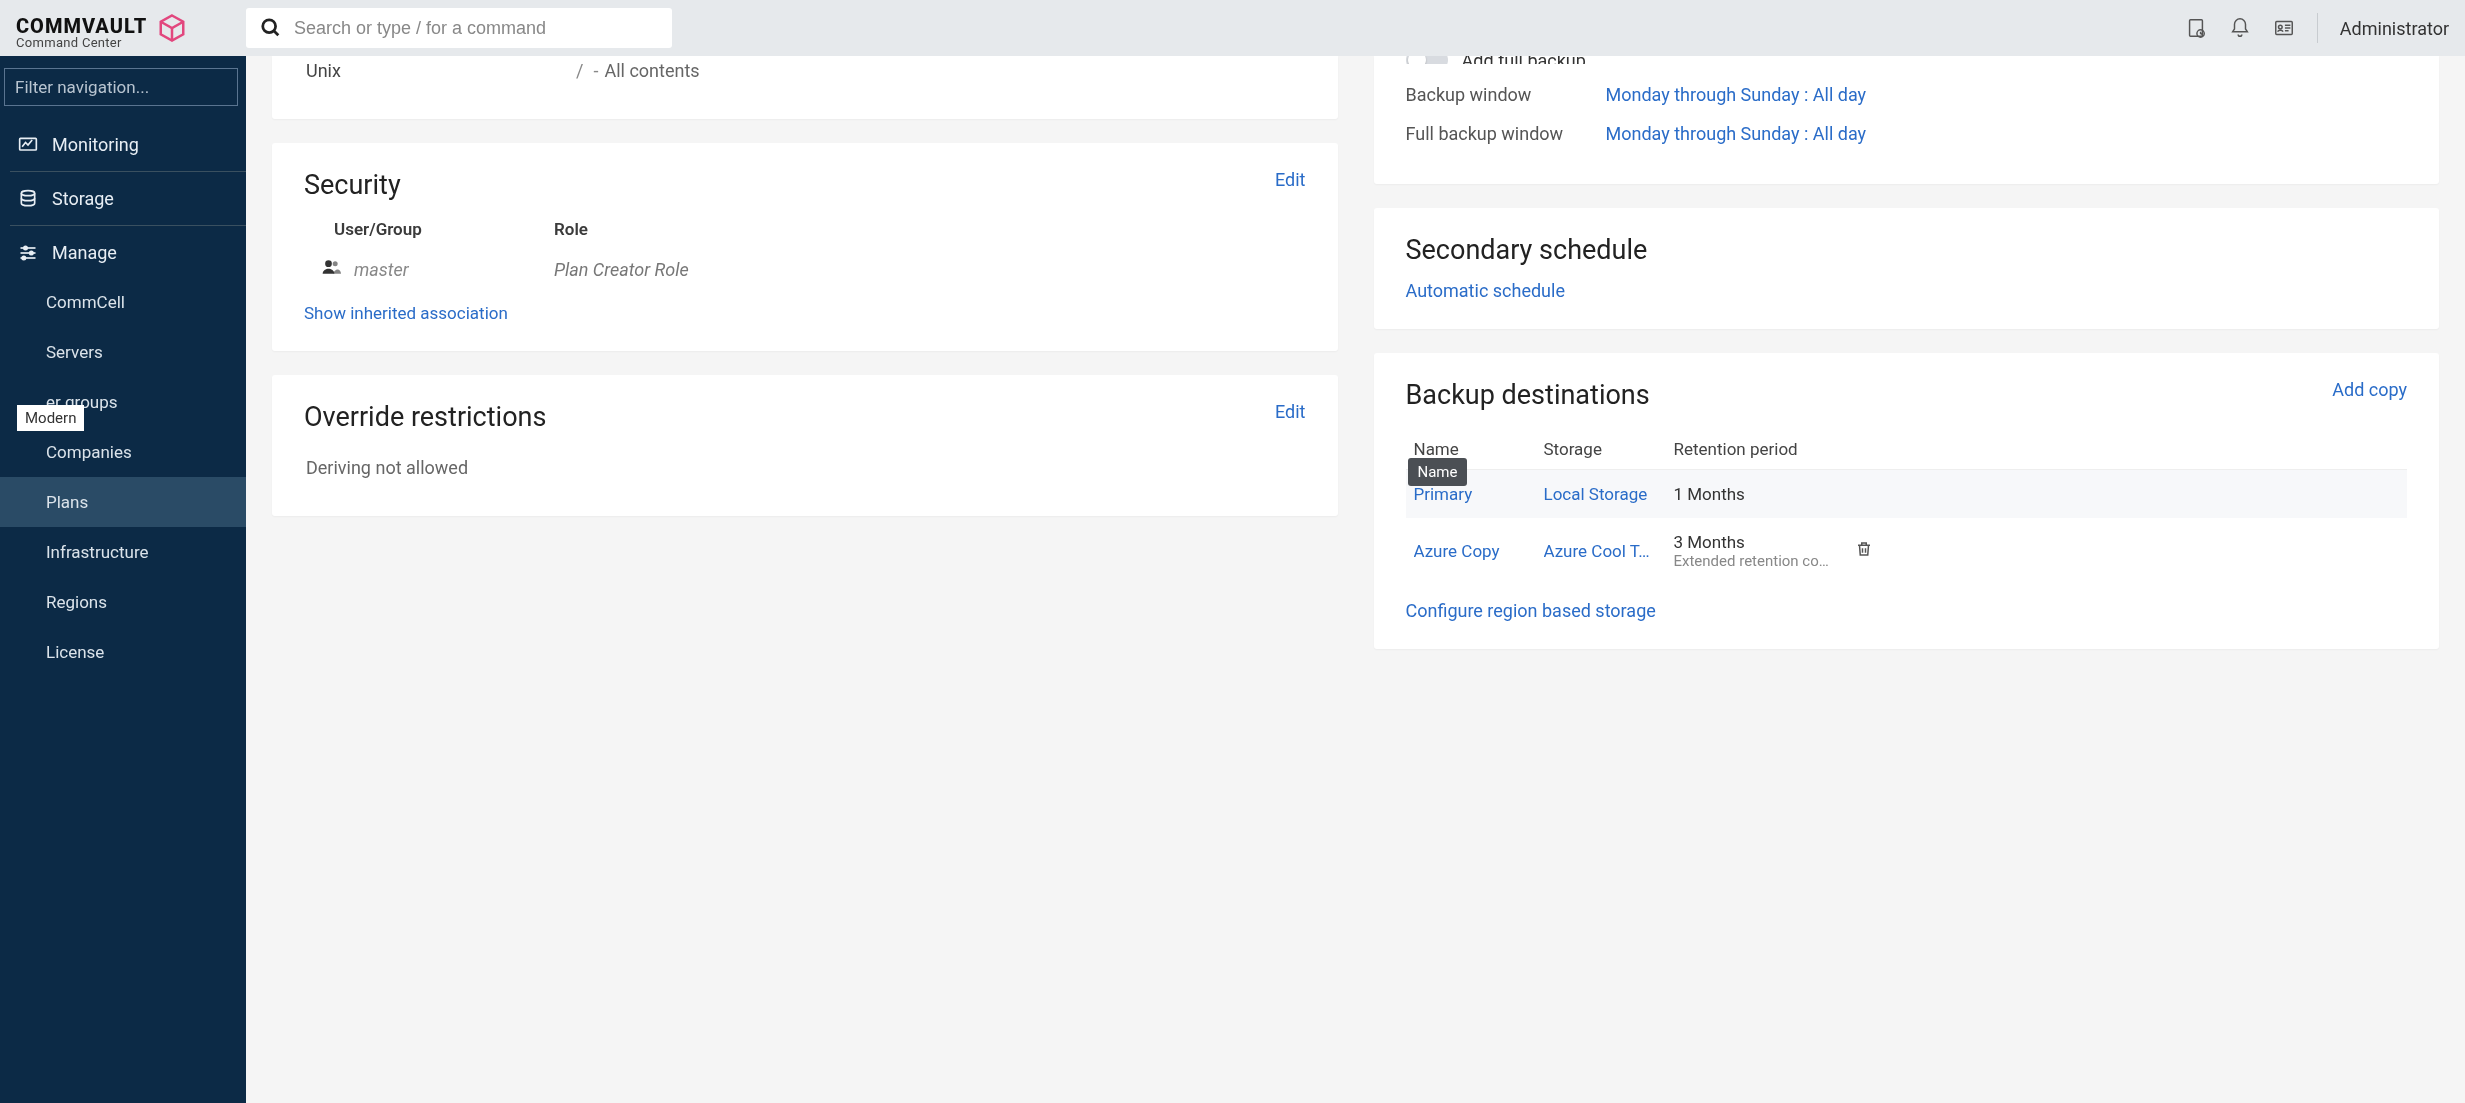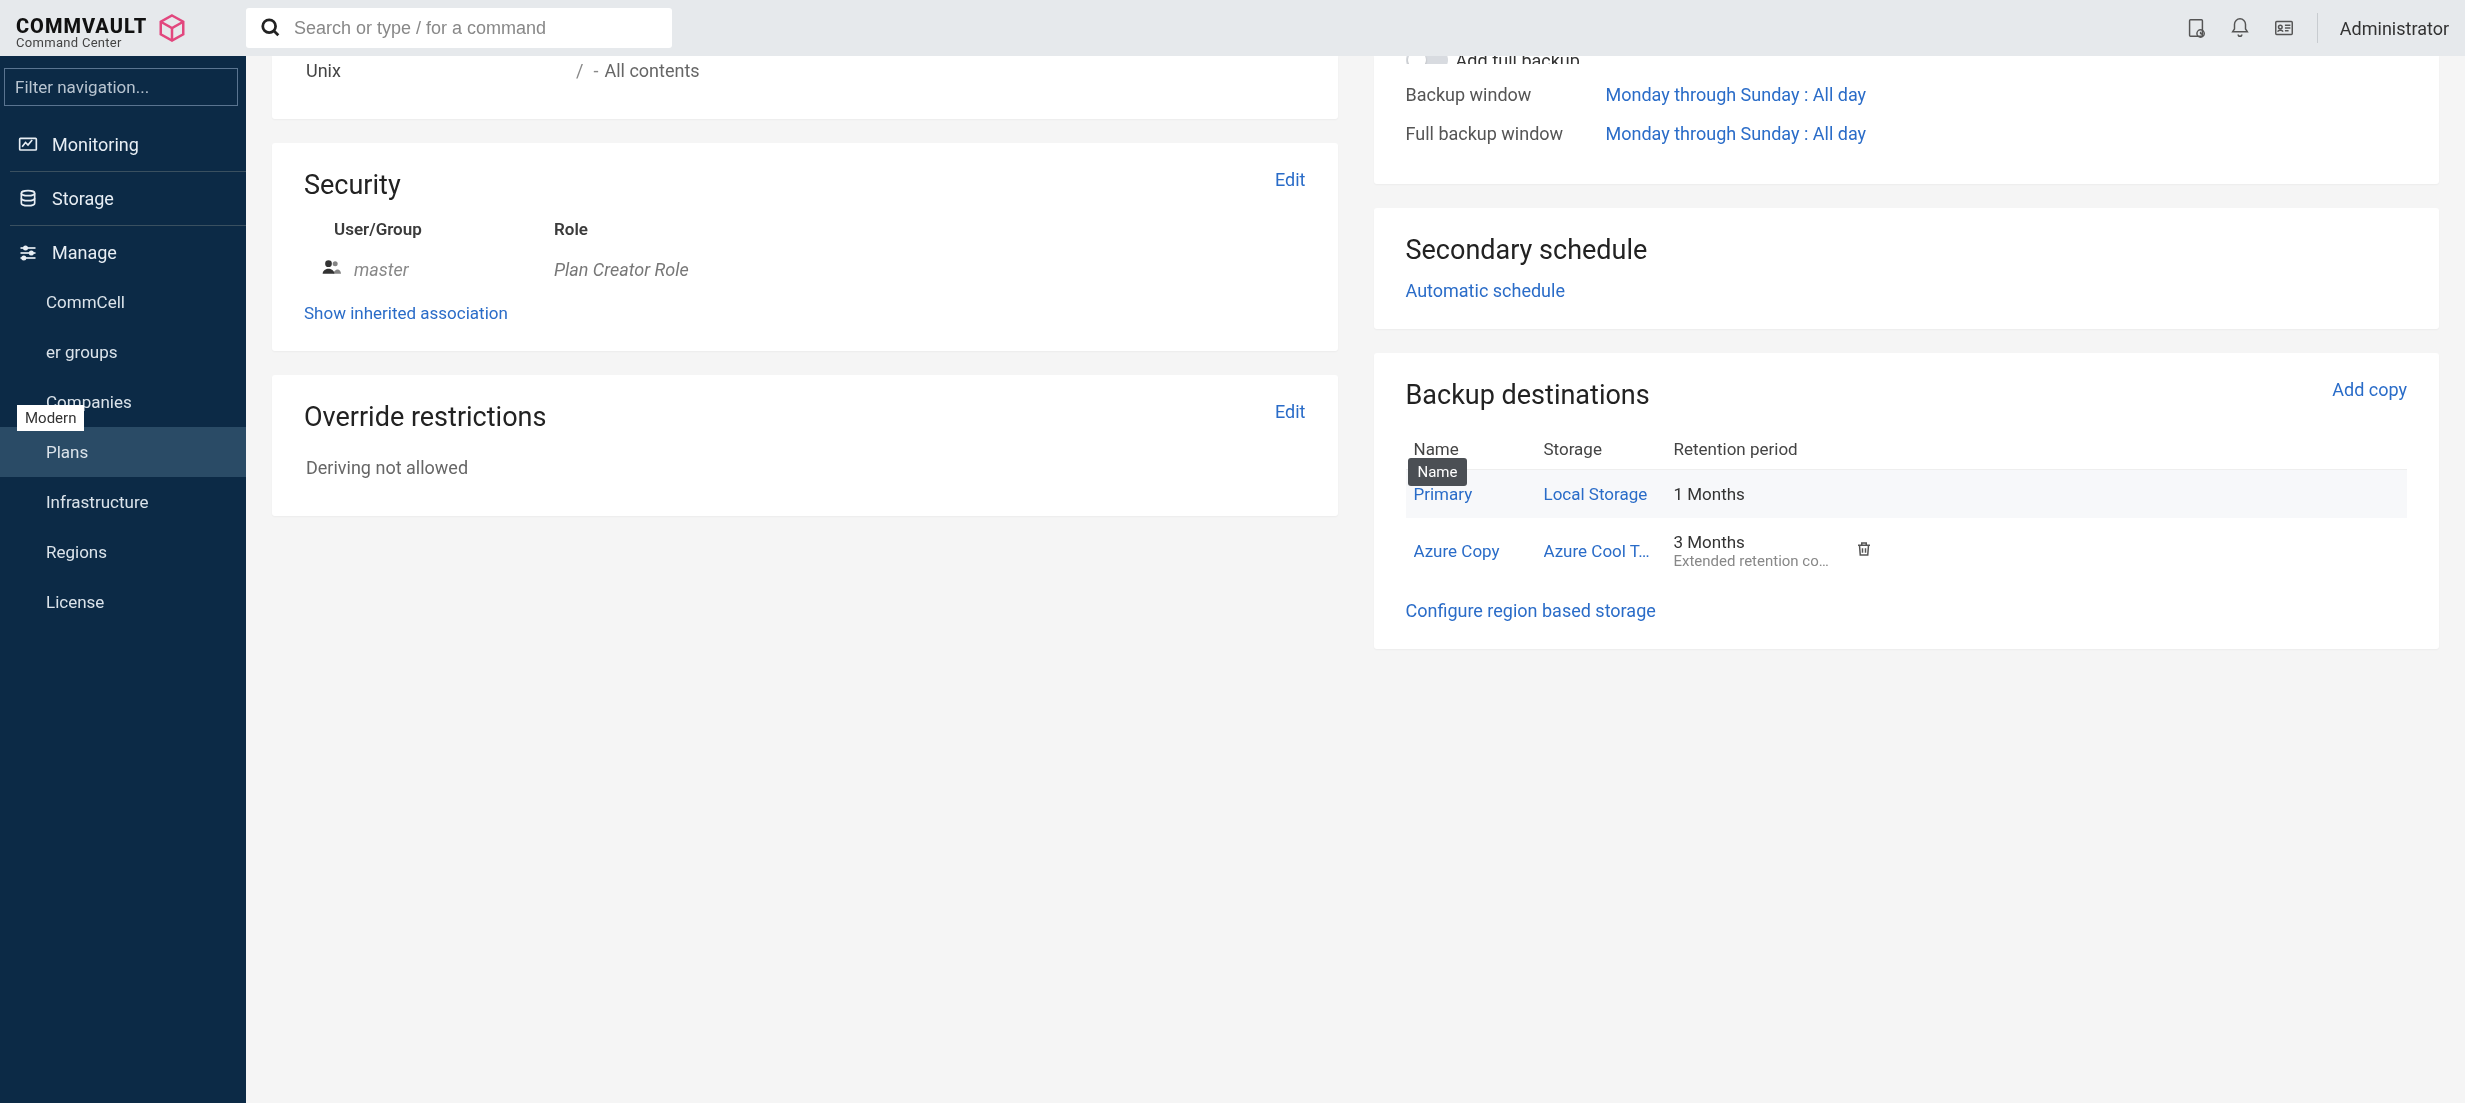--- a/index.html
+++ b/index.html
@@ -139,21 +139,21 @@
   .unix-dash { color:#888; margin-right:6px; }
 
   .sec-head-row { display:flex; font-size:17px; font-weight:600; color:#3b3b3b; margin: 10px 0 18px 30px; }
   .sec-col1 { width:220px; }
   .sec-body-row { display:flex; align-items:center; margin: 0 0 22px 14px; }
   .sec-icon { width:36px; color:#333; }
   .sec-user { width:200px; font-style:italic; color:#888; font-size:18px; }
   .sec-role { font-style:italic; color:#777; font-size:18px; }
 
   .override-text { font-size:18px; color:#666; padding:6px 0 10px 2px; }
-  .addfull-row { display:flex; align-items:center; gap:8px; margin-bottom:20px; overflow:hidden; height:8px; }
+  .addfull-row { display:flex; align-items:center; gap:14px; margin-bottom:20px; overflow:hidden; height:8px; }
   .toggle {
     width: 42px; height:22px; border-radius:11px; background:#d8dbe0; position:relative;
   }
   .toggle::after{ content:''; position:absolute; width:18px; height:18px; border-radius:50%; background:#fff; top:2px; left:2px; box-shadow:0 1px 2px rgba(0,0,0,.25);}
   .kv-row { display:flex; align-items:center; margin: 18px 0; }
   .kv-key { width:200px; font-size:18px; color:#555; }
   .kv-val { font-size:18px; }
 
   .dest-table { margin-top:12px; }
   .dest-head, .dest-row {
@@ -258,20 +258,21 @@
           <circle cx="9" cy="6" r="2" fill="#e8eef4"></circle>
           <line x1="3" y1="12" x2="21" y2="12"></line>
           <circle cx="16" cy="12" r="2" fill="#e8eef4"></circle>
           <line x1="3" y1="18" x2="21" y2="18"></line>
           <circle cx="7" cy="18" r="2" fill="#e8eef4"></circle>
         </svg>
       <span>Manage</span>
     </div>
 
     <div class="nav-sub">CommCell</div>
+    <div class="nav-sub">Servers</div>
     <div class="nav-sub">er groups</div>
     <div class="nav-sub">Companies</div>
     <div class="nav-sub active">Plans</div>
     <div class="nav-sub">Infrastructure</div>
     <div class="nav-sub">Regions</div>
     <div class="nav-sub">License</div>
 
     <div class="modern-badge">Modern</div>
   </div>
 

